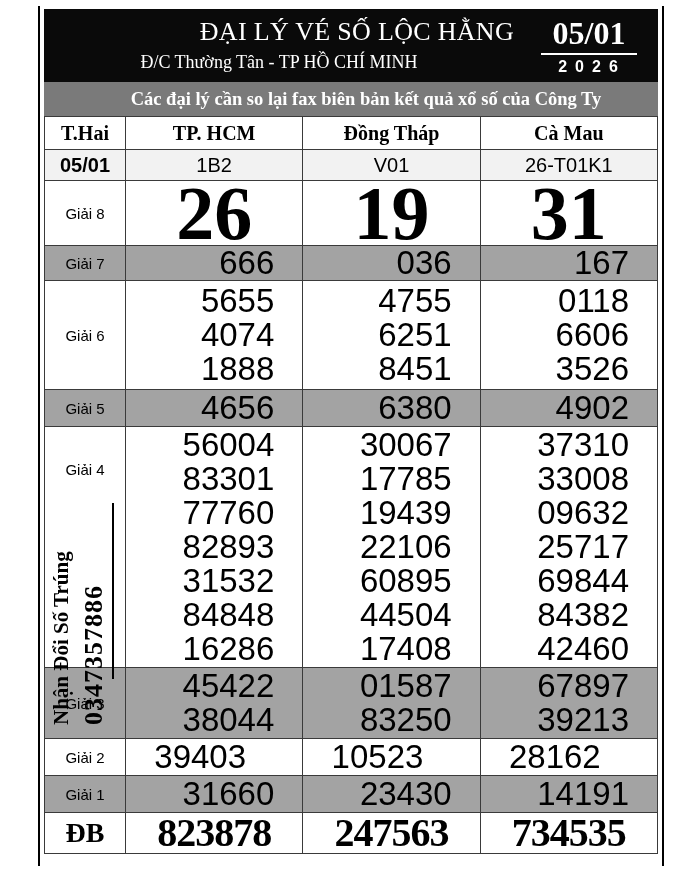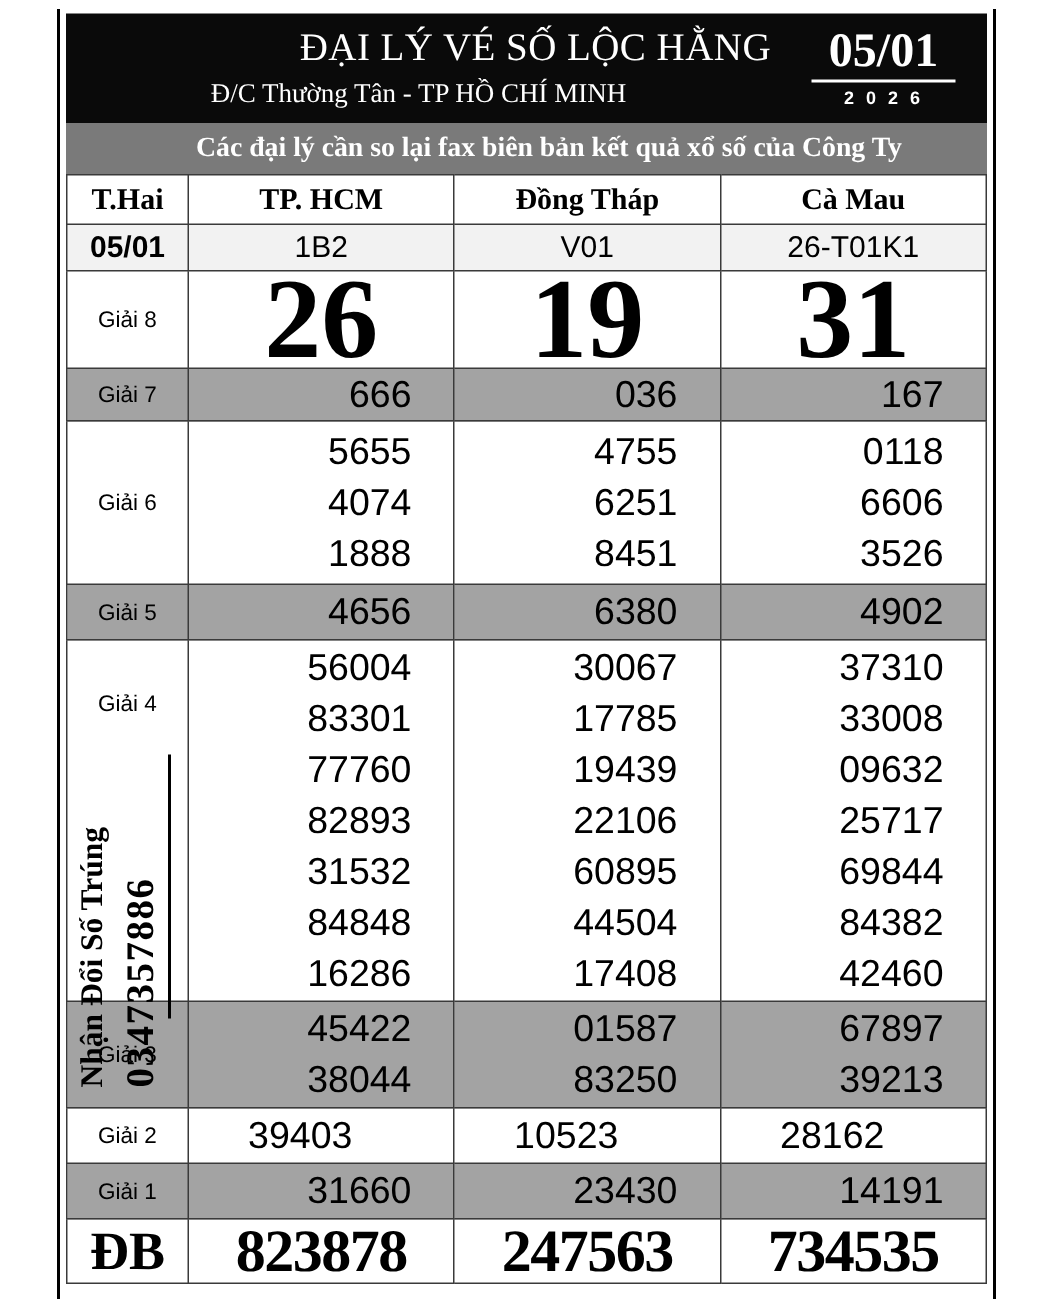--- a/index.html
+++ b/index.html
@@ -4,43 +4,43 @@
 <style>
   html, body { margin:0; padding:0; background:#ffffff; }
   body { width:698px; height:873px; position:relative; overflow:hidden; font-family:"Liberation Sans", sans-serif; }
   .sheet { position:absolute; left:38px; top:6px; width:622px; height:860px; border-left:2px solid #000; border-right:2px solid #000; }
   .inner { position:absolute; left:4px; top:3px; width:614px; }
   .header { position:relative; height:73px; background:#0a0a0a; color:#fff; }
   .title { position:absolute; left:0; top:8px; width:470px; text-align:right; font-family:"Liberation Serif", serif; font-weight:normal; font-size:26px; letter-spacing:0.3px; }
   .addr { position:absolute; left:0; top:43px; width:470px; text-align:center; font-family:"Liberation Serif", serif; font-size:18px; }
   .date { position:absolute; left:495px; top:6px; width:100px; text-align:center; font-family:"Liberation Serif", serif; font-weight:bold; font-size:32px; line-height:36px; }
   .date-rule { position:absolute; left:497px; top:44px; width:96px; height:2px; background:#fff; }
-  .year { position:absolute; left:495px; top:49px; width:100px; text-align:center; font-family:"Liberation Sans", sans-serif; font-weight:bold; font-size:12px; letter-spacing:8px; padding-left:6px; box-sizing:border-box; }
+  .year { position:absolute; left:495px; top:49px; width:100px; text-align:center; font-family:"Liberation Sans", sans-serif; font-weight:bold; font-size:16px; letter-spacing:8px; padding-left:6px; box-sizing:border-box; }
   .notice { height:34px; background:#7a7a7a; color:#fff; text-align:center; font-family:"Liberation Serif", serif; font-weight:bold; font-size:18.5px; line-height:34px;padding-left:30px; }
   table { border-collapse:collapse; width:614px; table-layout:fixed; }
   td { border:1.5px solid #3a3a3a; padding:0; text-align:center; vertical-align:middle; }
   .c0 { width:80px; }
   .hdr td { height:32px; font-family:Liberation Serif, serif; font-weight:bold; font-size:20px; background:#fff; }
   .serial td { height:30px; font-size:20px; background:#f2f2f2; }
   .serial td.lbl { font-weight:bold; font-size:20px; }
   .lbl { font-size:15px; }
   .gray { background:#a3a3a3; }
-  .num { font-size:25px; line-height:34px; text-align:right; padding-right:28px; }
+  .num { font-size:33px; line-height:34px; text-align:right; padding-right:28px; }
   .num div { display:block; }
   .g8 td { height:64px; }
   .g8 .big { font-family:"Liberation Serif", serif; font-weight:bold; font-size:76px; line-height:64px; text-align:center; }
   .g7 td { height:34px; }
   .g6 td { height:108px; }
   .g5 td { height:36px; }
   .g4 td { height:240px; }
   .g3 td { height:70px; }
   .g2 td { height:36px;text-align:center; }
   .g1 td { height:36px; }
   .db td { height:40px; font-family:"Liberation Serif", serif; font-weight:bold; }
-  .db .lbl-db { font-size:36px;margin-left:48px; }
+  .db .lbl-db { font-size:28px;margin-left:48px; }
   .db .dbn { font-size:40px; letter-spacing:-1px; line-height:40px; }
   .g4lbl { position:relative; height:188px; }
   .g4lbl .t { position:absolute; top:8px; left:0; width:80px; text-align:center; font-size:15px; }
   .vert1 { position:absolute; left:4px; top:272px; transform-origin:left top; transform:rotate(-90deg); white-space:nowrap; font-family:"Liberation Serif", serif; font-weight:bold; font-size:21px; }
   .vert2 { position:absolute; left:34px; top:272px; transform-origin:left top; transform:rotate(-90deg); white-space:nowrap; font-family:"Liberation Serif", serif; font-weight:bold; font-size:26px; letter-spacing:1px; }
   .vrule { position:absolute; left:67px; top:50px; width:1.5px; height:176px; background:#000; }
 </style>
 </head>
 <body>
 

